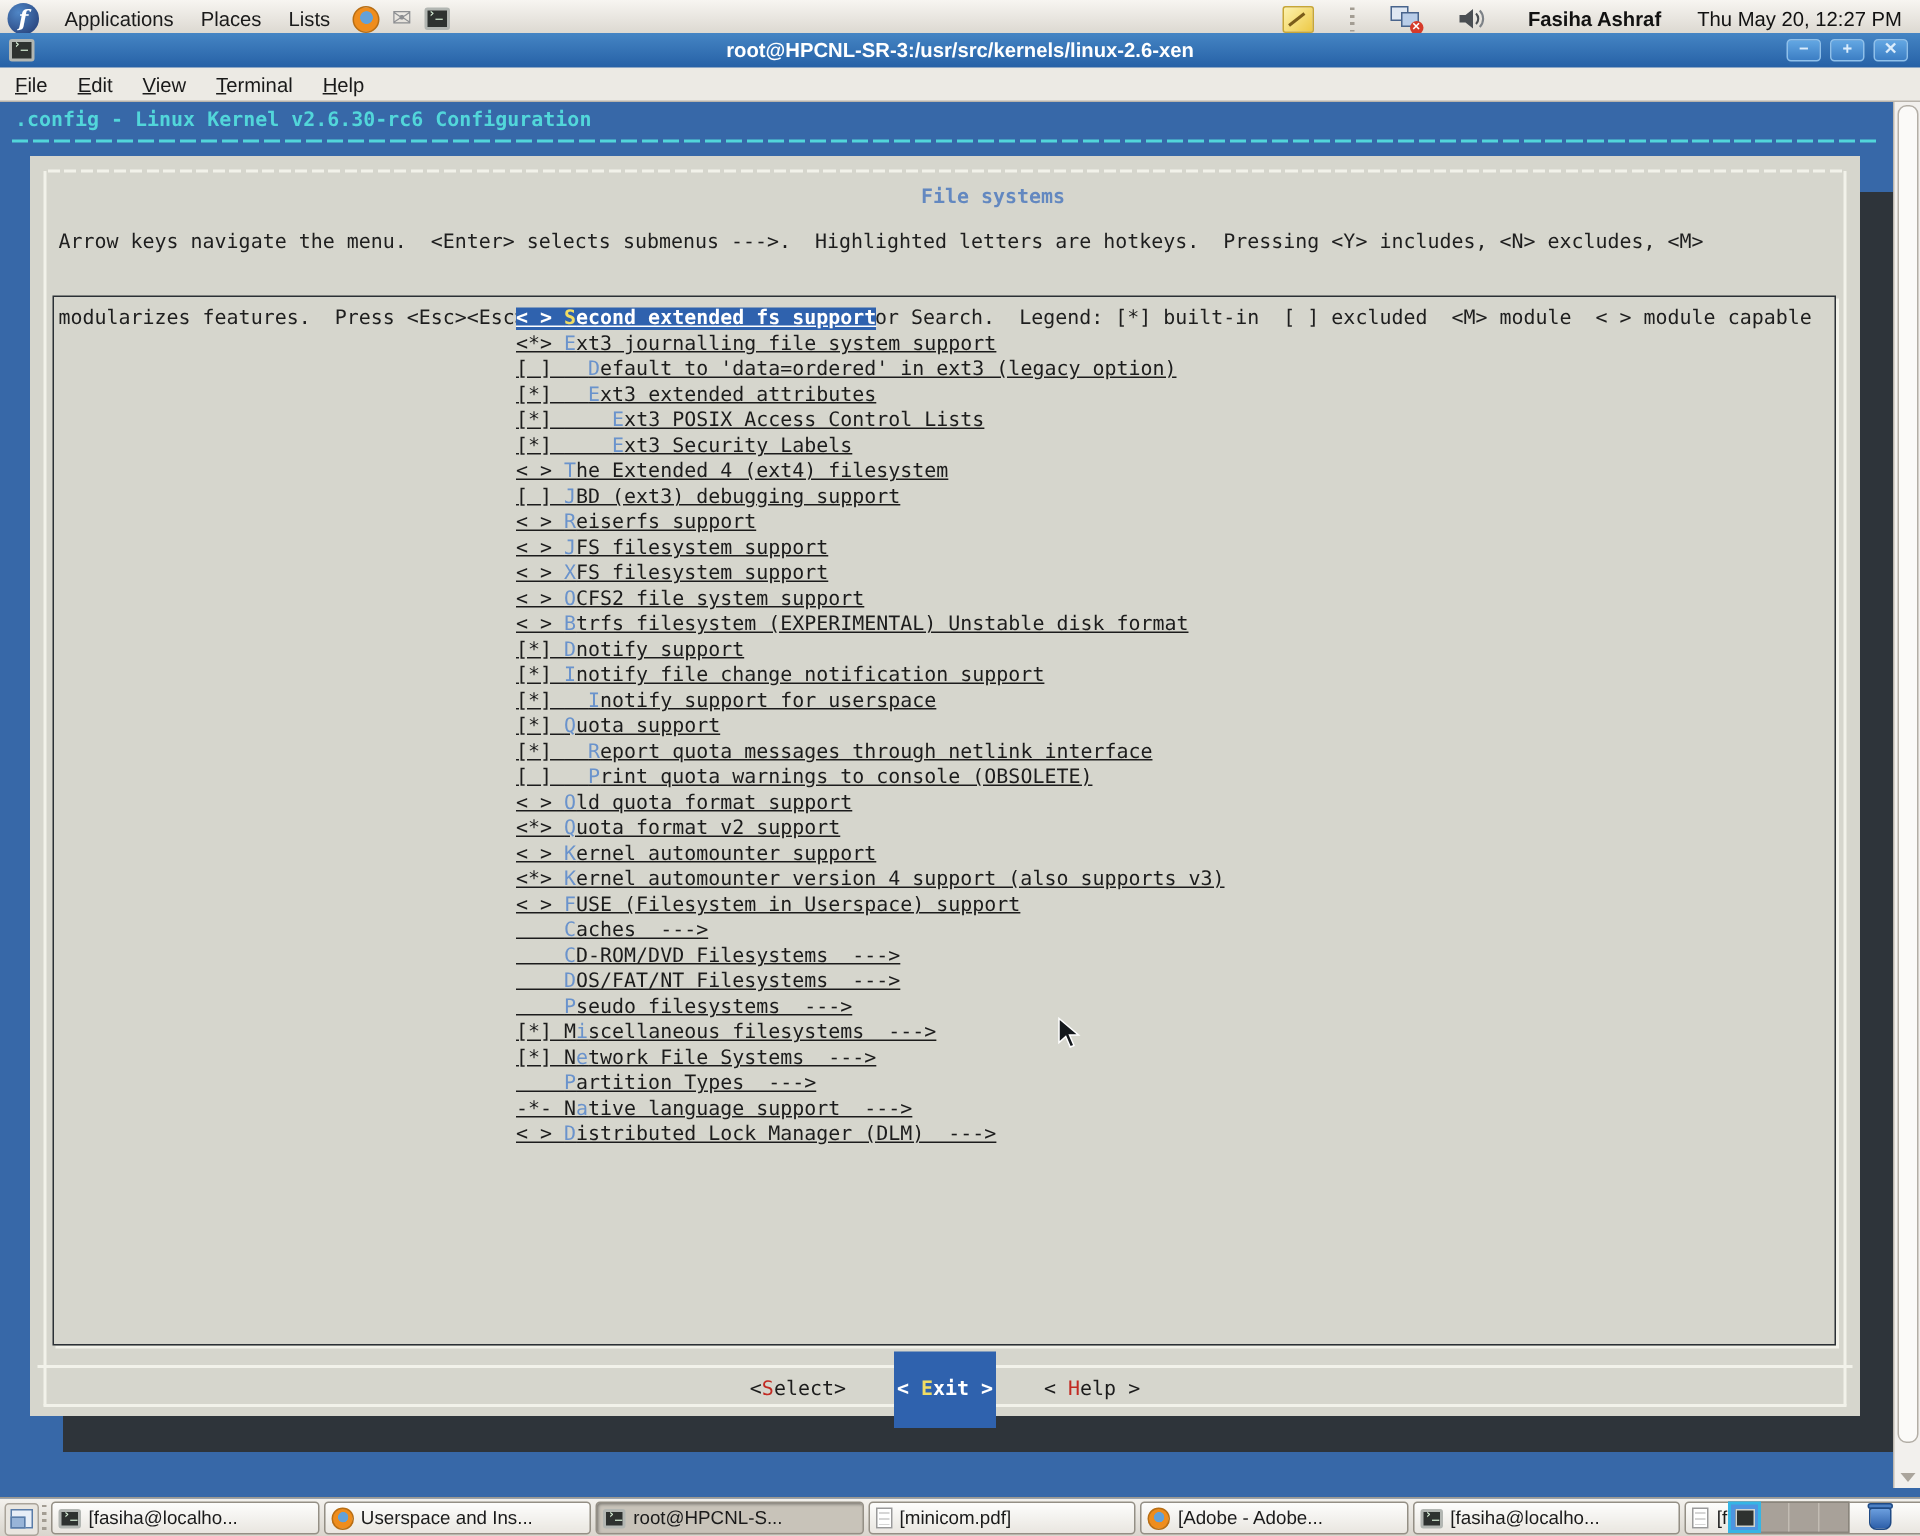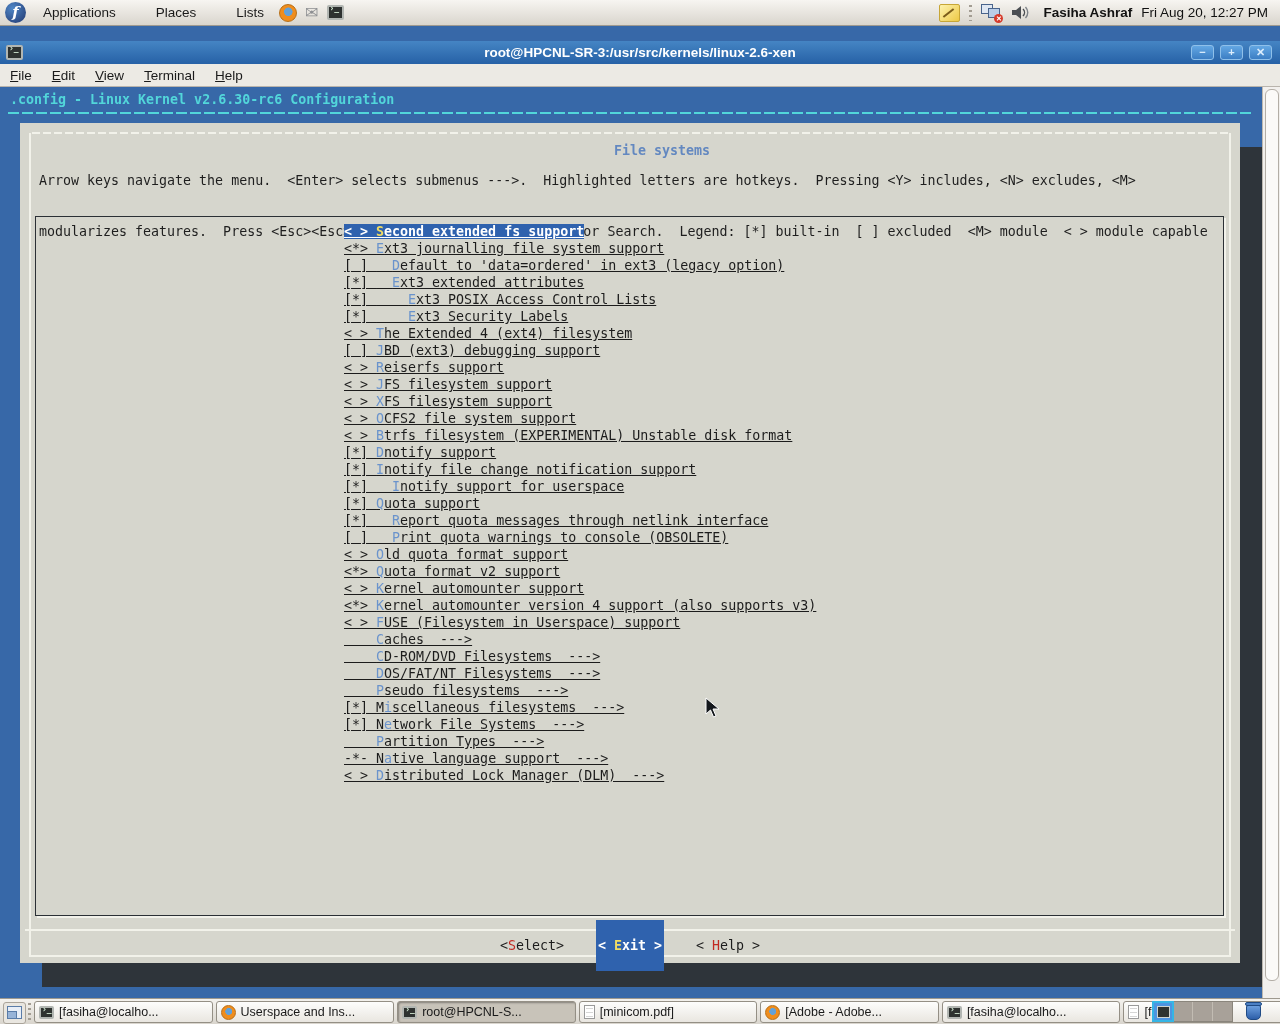--- a/index.html
+++ b/index.html
@@ -17,38 +17,38 @@
   .pmenu{font-size:13.5px;color:#1a1a1a;padding:3px 9px;cursor:default;}
   .panel-icons{display:flex;align-items:center;gap:8px;margin-left:6px;}
   .ffx{width:18px;height:18px;border-radius:50%;
     background:radial-gradient(circle at 52% 42%,#63a1d8 0 32%,#ef8d1d 36% 75%,#cf6212 100%);
     border:1px solid #b86e14;box-sizing:border-box;}
   .mailicon{font-size:16px;color:#8d8f92;line-height:16px;}
   .mailicon::before{content:"✉";}
   .termicon{width:17px;height:15px;background:#2e3230;border:2px solid #b2b6b2;border-radius:2px;
     box-sizing:border-box;position:relative;}
   .termicon::before{content:"›_";position:absolute;left:1px;top:-3px;color:#d7efd7;font:bold 8px/10px "DejaVu Sans Mono",monospace;}
-  #panel-right{margin-left:auto;display:flex;align-items:center;gap:9px;padding-right:8px;}
+  #panel-right{margin-left:auto;display:flex;align-items:center;gap:24px;padding-right:8px;}
   .noteicon{width:19px;height:16px;background:linear-gradient(135deg,#fdf2ae,#edc945);
     border:1px solid #c7a636;border-radius:2px;position:relative;}
   .noteicon::after{content:"";position:absolute;left:2px;top:7px;width:13px;height:2px;
     background:#7a5c1a;transform:rotate(-38deg);}
   .neticon{width:21px;height:17px;position:relative;}
   .neticon .mon{position:absolute;width:10px;height:8px;background:#dfe7f2;border:1px solid #49648c;}
   .neticon .m1{left:0;top:0;}
   .neticon .m2{left:7px;top:4px;background:#b9cde8;}
   .neticon .badge{position:absolute;right:-1px;bottom:-2px;width:9px;height:9px;border-radius:50%;
     background:#d63a2a;color:#fff;font:bold 7px/9px "Liberation Sans",sans-serif;text-align:center;}
   .badge::before{content:"✕";}
   .pname{font-weight:bold;font-size:13.5px;color:#111;margin-left:4px;}
   .pclock{font-size:13.5px;color:#111;padding-right:4px;}
   .dotsep{width:3px;height:16px;background:repeating-linear-gradient(#a39d93 0 2px,transparent 2px 5px);}
 
   
-  #term-window{position:absolute;left:0;top:41px;width:1144px;height:970px;}
+  #term-window{position:absolute;left:0;top:22px;width:1144px;height:970px;}
   #titlebar{position:absolute;left:0;top:0;width:1280px;height:23px;
     background:linear-gradient(#4585c4,#2661a6);display:flex;align-items:center;}
   #titlebar .termicon{margin-left:6px;}
   #wtitle{position:absolute;left:0;right:0;text-align:center;color:#fff;font-weight:bold;font-size:13.5px;}
   #wcontrols{margin-left:auto;display:flex;gap:6px;padding-right:8px;z-index:2;}
   .wbtn{width:23px;height:15px;border-radius:3px;border:1px solid #8fc0ea;box-sizing:border-box;
     background:linear-gradient(#63a7e3,#3c7ec4);color:#dcedfc;
     font:bold 11px/12px "Liberation Sans",sans-serif;text-align:center;}
   #menubar{position:absolute;left:0;top:23px;width:1280px;height:23px;background:#eceae4;
     border-bottom:1px solid #b9b4ac;display:flex;align-items:center;box-sizing:border-box;}
@@ -128,21 +128,21 @@
   .trashbody{position:absolute;left:1px;top:4px;width:15px;height:15px;border-radius:2px 2px 5px 5px;
     background:linear-gradient(#6b9ede,#2d5fa9);border:1px solid #1f4a85;box-sizing:border-box;}
   .trashlid{position:absolute;left:0;top:1px;width:17px;height:4px;border-radius:2px;
     background:#4c80c4;border:1px solid #1f4a85;box-sizing:border-box;}
 </style>
 </head>
 <body>
 
 <div id="panel-top">
   <div class="fedora">f</div>
-  <div id="panel-menus" style="display:flex;gap:22px;">
+  <div id="panel-menus" style="display:flex;">
       <span class="pmenu">Applications</span>
       <span class="pmenu">Places</span>
       <span class="pmenu">Lists</span>
     </div>
   <div class="panel-icons">
     <div class="ffx"></div>
     <div class="mailicon"></div>
     <div class="termicon"></div>
   </div>
   <div id="panel-right">
@@ -152,21 +152,21 @@
       <div class="mon m1"></div>
         <div class="mon m2"></div>
         <div class="badge"></div>
     </div>
     <svg width="19" height="17" viewBox="0 0 19 17">
       <path d="M1 6h4l5-4v13l-5-4H1z" fill="#4a4e52"></path>
       <path d="M12 5c2 2 2 5 0 7" stroke="#4a4e52" stroke-width="1.4" fill="none"></path>
       <path d="M14.5 3c3 3.2 3 7.8 0 11" stroke="#7d8287" stroke-width="1.4" fill="none"></path>
     </svg>
     <span class="pname">Fasiha Ashraf</span>
-    <span class="pclock">Fri Aug 20, 12:27 PM</span>
+    <span class="pclock">Thu May 20, 12:27 PM</span>
   </div>
 </div>
 
 <div id="term-window">
   <div id="titlebar">
     <div class="termicon"></div>
     <div id="wtitle">root@HPCNL-SR-3:/usr/src/kernels/linux-2.6-xen</div>
     <div id="wcontrols">
       <div class="wbtn">−</div>
       <div class="wbtn">+</div>

